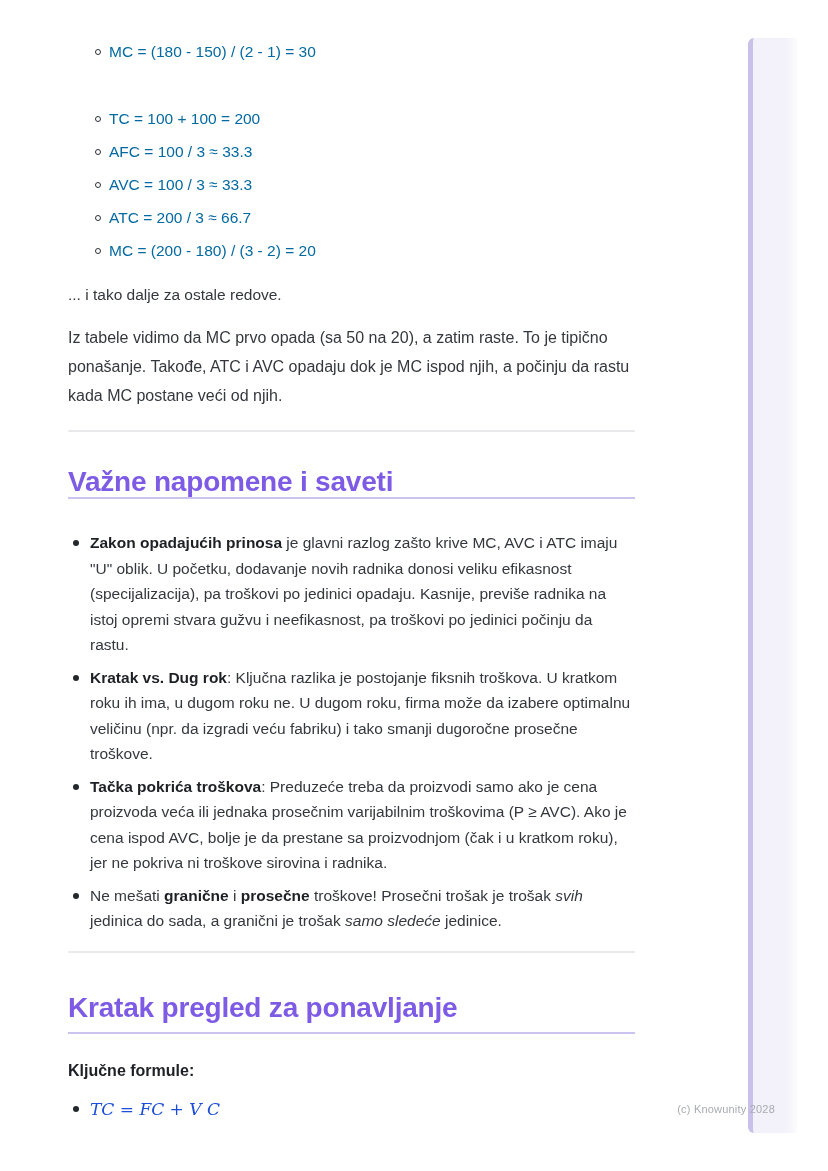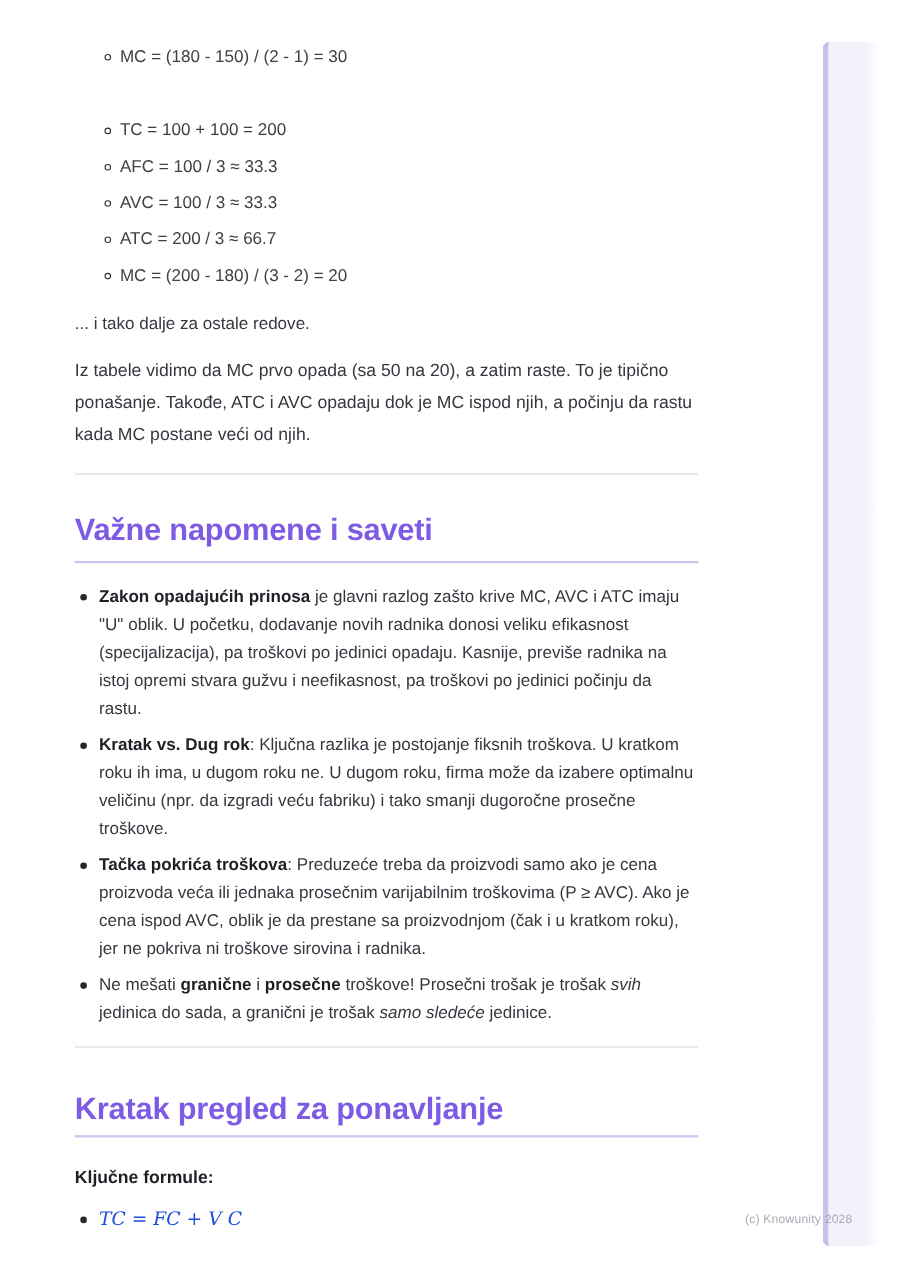--- a/index.html
+++ b/index.html
@@ -9,21 +9,21 @@
     background:#ffffff;
     overflow:hidden;
     font-family:"Liberation Sans","DejaVu Sans",sans-serif;
     color:#34383e;
   }
   .blk{position:absolute;left:68px;width:567px;}
 
   
   ul{list-style:none;margin:0;padding:0;}
   .mli{position:relative;padding-left:22px;font-size:15.5px;line-height:25.5px;color:#34383e;}
-  .sli{position:relative;padding-left:41px;font-size:15.5px;line-height:26px;color:#404040;}
+  .sli{position:relative;padding-left:41px;font-size:15.5px;line-height:26px;color:#0369a1;}
   .gap7 > li{margin-bottom:7px;}
   .dot{
     position:absolute;left:5px;top:10px;
     width:6px;height:6px;border-radius:50%;
     background:#24282d;
   }
   .circ{
     position:absolute;left:27px;top:10px;
     width:4px;height:4px;border-radius:50%;
     background:#ffffff;border:1.6px solid #2c3036;
@@ -33,21 +33,21 @@
 
   
   .para{font-size:16px;line-height:29px;color:#34383e;margin:0;}
   .single{font-size:15.5px;line-height:26px;color:#34383e;margin:0;}
 
   
   .rule{height:2px;background:#e9e9ec;border:none;margin:0;border-radius:1px;}
   .h2{
     margin:0;font-size:28px;line-height:31px;font-weight:bold;
     color:#7d5be4;letter-spacing:-0.2px;
-    padding-bottom:13px;border-bottom:2.5px solid #cdc3f0;
+    border-bottom:2.5px solid #cdc3f0;
   }
   #h-review{line-height:30px;padding-bottom:9px;}
 
   .label-bold{font-size:16px;line-height:26px;font-weight:bold;color:#1d2126;margin:0;}
 
   .formula{
     font-family:"DejaVu Serif","Liberation Serif",serif;
     font-style:italic;font-size:17px;color:#1d4ed8;
   }
   .fli{position:relative;padding-left:22px;line-height:26px;}
@@ -130,21 +130,21 @@
     <li class="mli">
       <span class="dot"></span>
       <span class="bold">Zakon opadajućih prinosa</span><span> je glavni razlog zašto krive MC, AVC i ATC imaju "U" oblik. U početku, dodavanje novih radnika donosi veliku efikasnost (specijalizacija), pa troškovi po jedinici opadaju. Kasnije, previše radnika na istoj opremi stvara gužvu i neefikasnost, pa troškovi po jedinici počinju da rastu.</span>
     </li>
     <li class="mli">
       <span class="dot"></span>
       <span class="bold">Kratak vs. Dug rok</span><span>: Ključna razlika je postojanje fiksnih troškova. U kratkom roku ih ima, u dugom roku ne. U dugom roku, firma može da izabere optimalnu veličinu (npr. da izgradi veću fabriku) i tako smanji dugoročne prosečne troškove.</span>
     </li>
     <li class="mli">
       <span class="dot"></span>
-      <span class="bold">Tačka pokrića troškova</span><span>: Preduzeće treba da proizvodi samo ako je cena proizvoda veća ili jednaka prosečnim varijabilnim troškovima (P ≥ AVC). Ako je cena ispod AVC, oblik je da prestane sa proizvodnjom (čak i u kratkom roku), jer ne pokriva ni troškove sirovina i radnika.</span>
+      <span class="bold">Tačka pokrića troškova</span><span>: Preduzeće treba da proizvodi samo ako je cena proizvoda veća ili jednaka prosečnim varijabilnim troškovima (P ≥ AVC). Ako je cena ispod AVC, bolje je da prestane sa proizvodnjom (čak i u kratkom roku), jer ne pokriva ni troškove sirovina i radnika.</span>
     </li>
     <li class="mli">
       <span class="dot"></span>
       <span>Ne mešati </span><span class="bold">granične</span><span> i </span><span class="bold">prosečne</span><span> troškove! Prosečni trošak je trošak </span><span class="it">svih</span><span> jedinica do sada, a granični je trošak </span><span class="it">samo sledeće</span><span> jedinice.</span>
     </li>
   </ul>
 
   <hr class="blk rule" id="hr2">
 
   <div class="blk" id="h-review-wrap">

